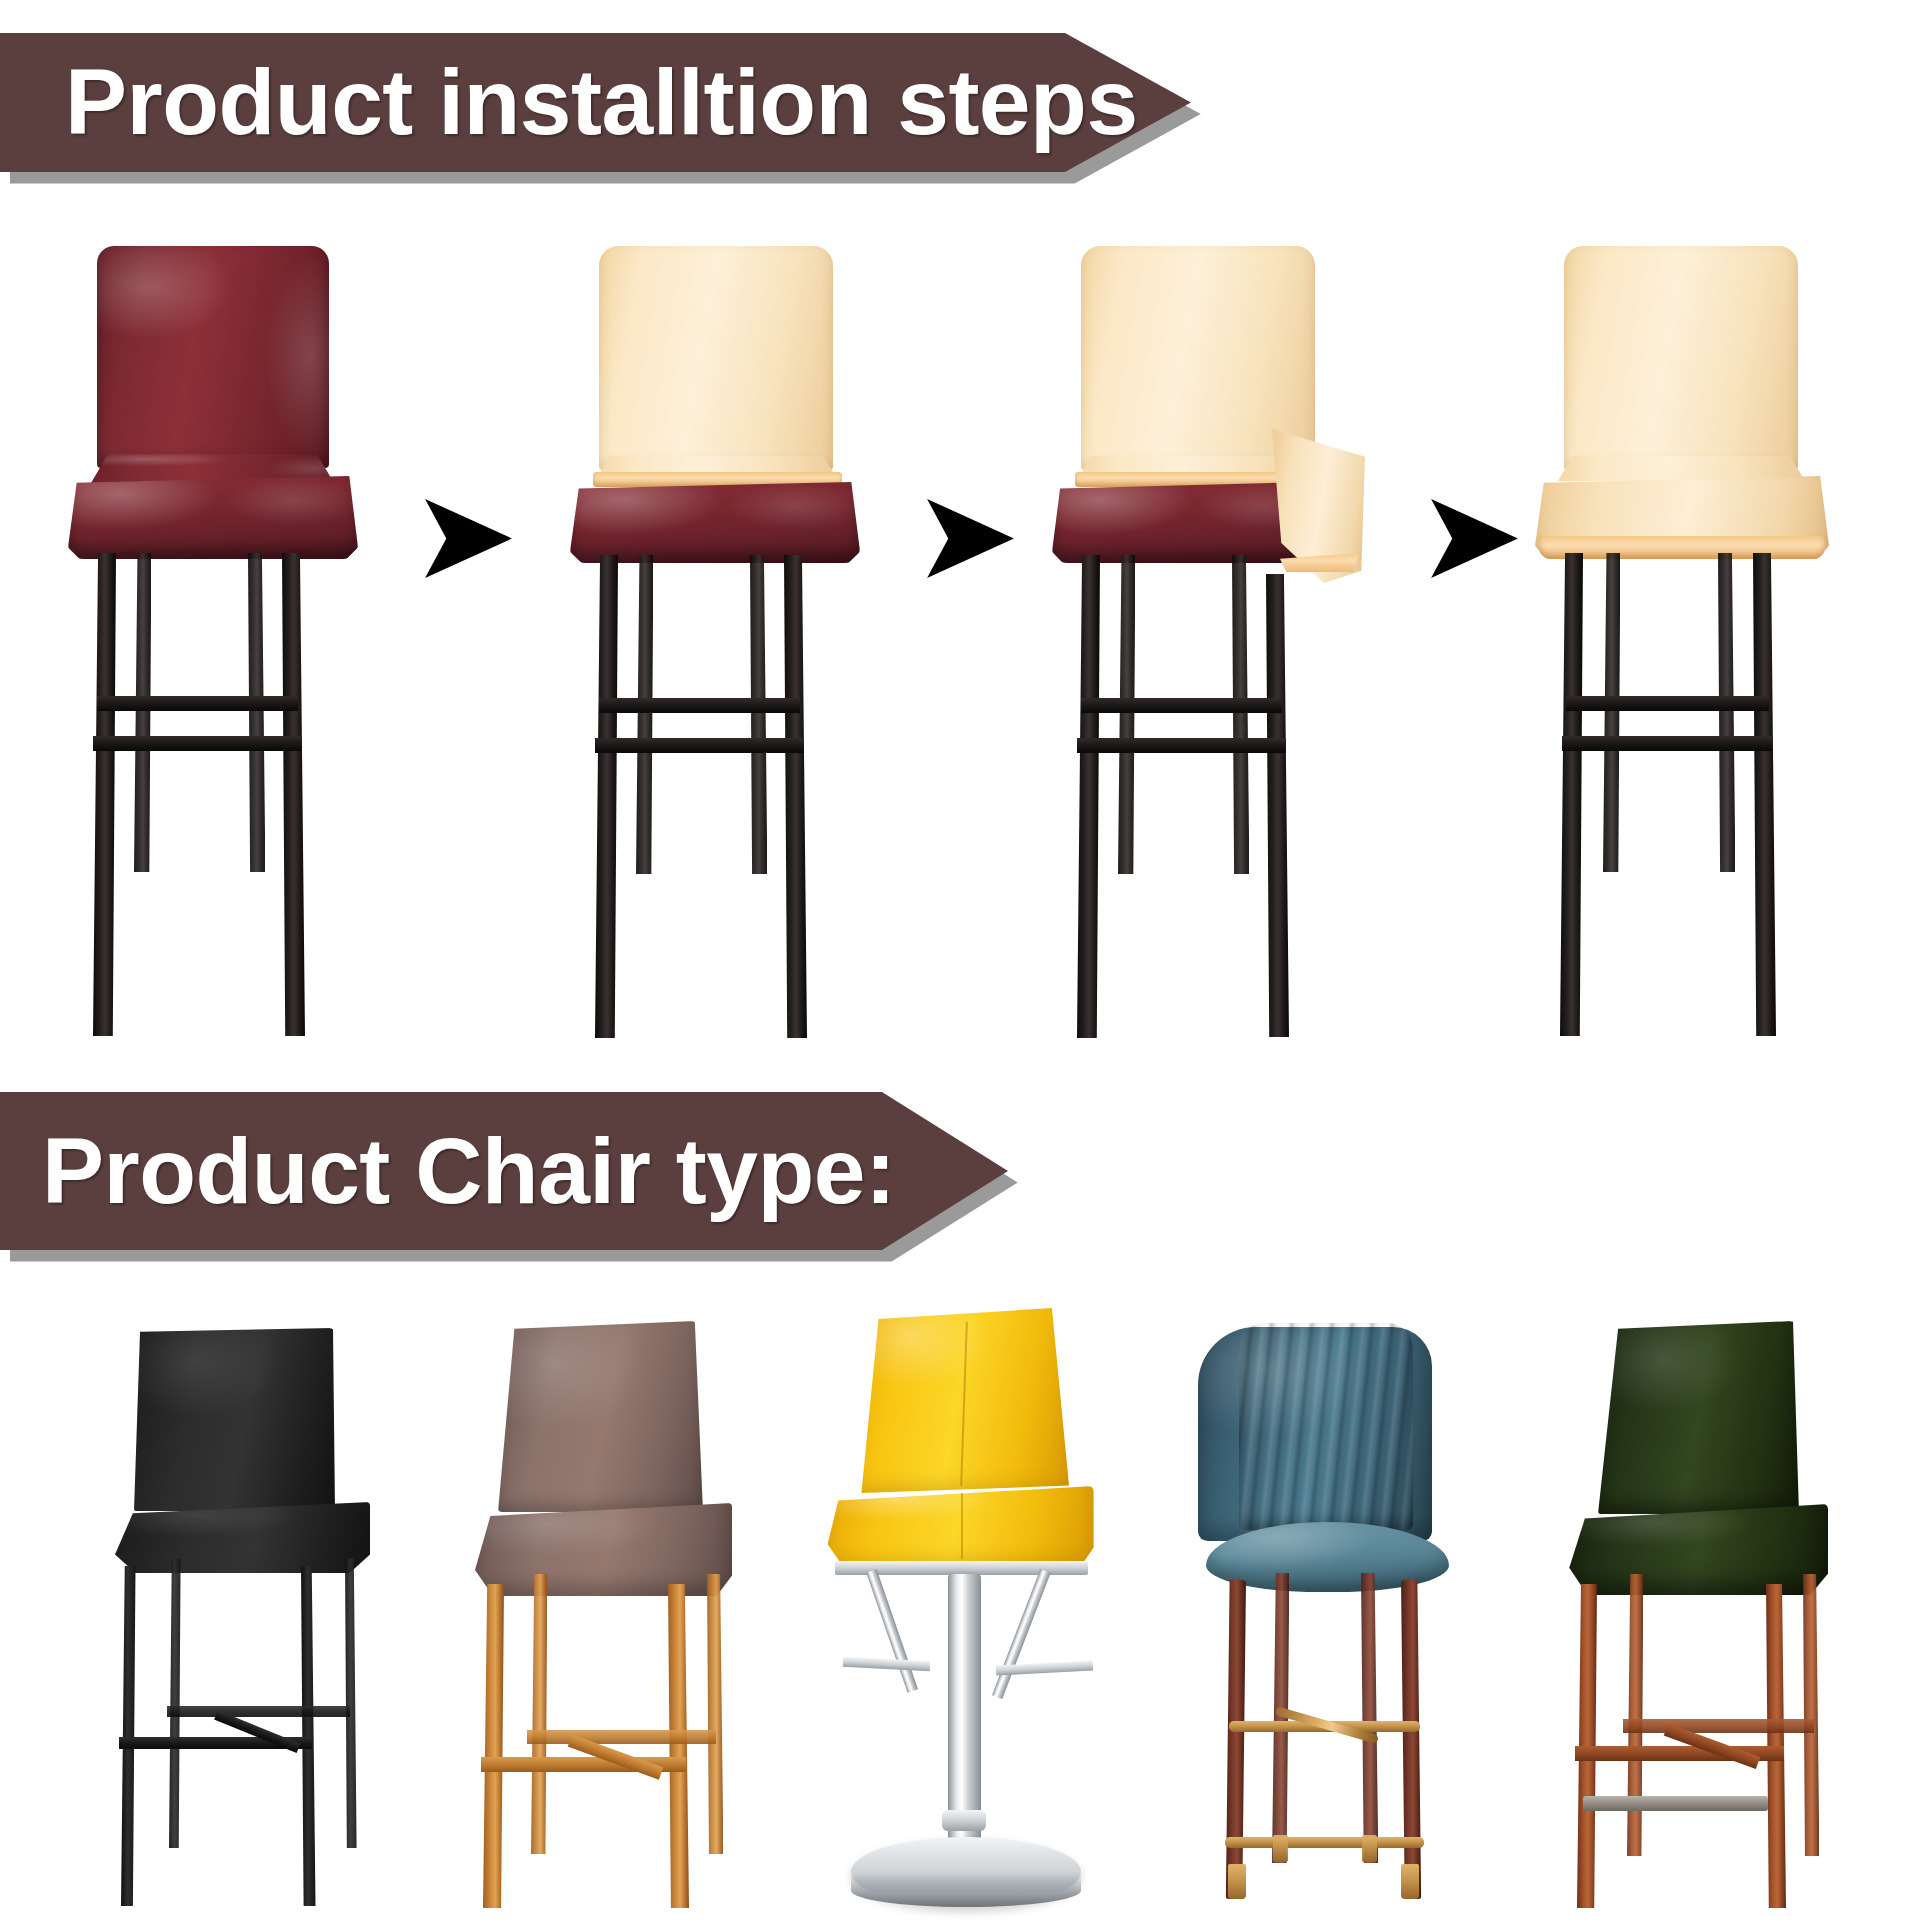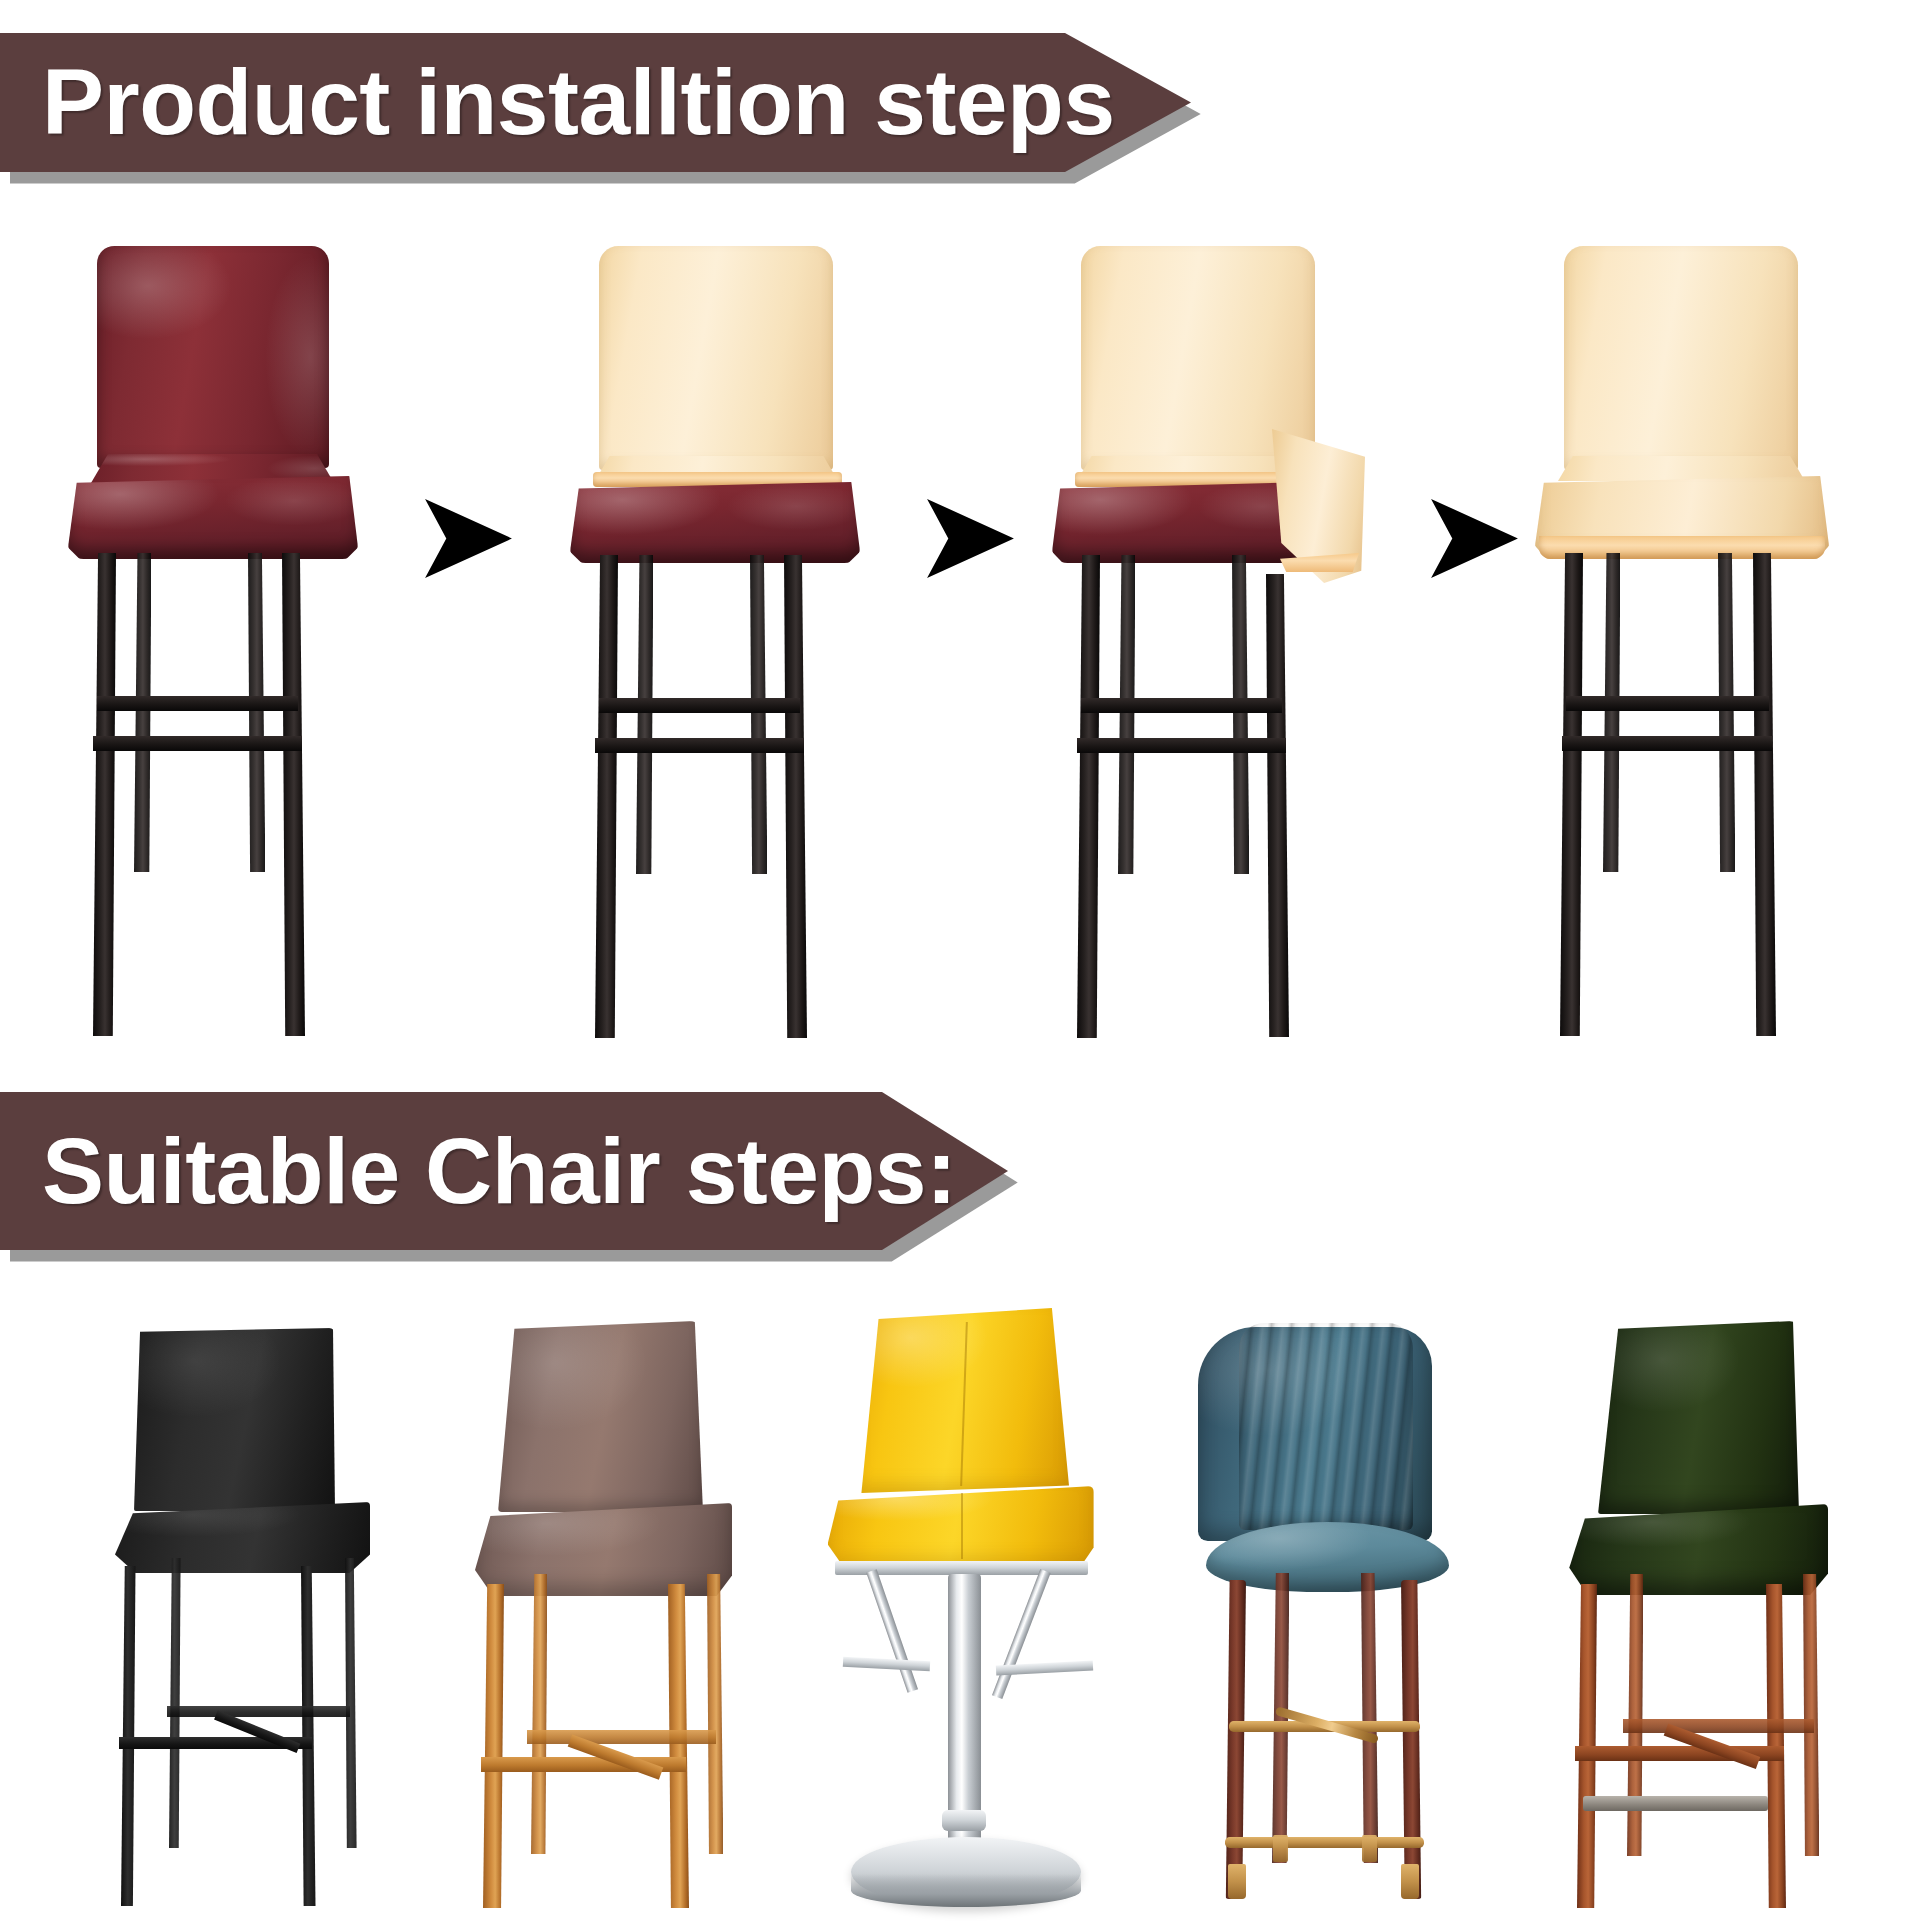--- a/index.html
+++ b/index.html
@@ -36,21 +36,21 @@
     color: #ffffff;
     font-weight: bold;
     font-stretch: condensed;
     letter-spacing: -0.5px;
     padding-left: 42px;
     white-space: nowrap;
     text-shadow: 1.9px 1.9px 1.9px rgba(0,0,0,0.30);
   }
 
   #banner-install { left: 0px; top: 33px; width: 1191px; height: 139px; }
-  #banner-install .banner-text { font-size: 93px; }
+  #banner-install .banner-text { font-size: 93px; margin-left: 23px; }
   #banner-suitable { left: 0px; top: 1092px; width: 1008px; height: 158px; }
   #banner-suitable .banner-text { font-size: 93px; }
 
   
   .step-arrow {
     position: absolute;
     width: 0; height: 0;
     filter: none;
   }
   .step-arrow svg { display: block; }
@@ -293,21 +293,21 @@
               clip-path: polygon(20% 0, 100% 0, 88% 100%, 0 100%);"></div>
   <div class="part leg-black-wood" style="left:183px; top:307px; width:17.4px; height:319px; opacity:.93;
               clip-path: polygon(0 0, 80% 0, 100% 100%, 12% 100%);"></div>
   <div class="part rail-black-wood" style="left:31px; top:450px; width:203px; height:14.5px;"></div>
   <div class="part rail-black-wood" style="left:27px; top:490px; width:210px; height:14.5px;"></div>
 </div>
 
 <div class="banner-wrap" id="banner-suitable">
   <div class="banner-shadow"></div>
   <div class="banner-body">
-    <span class="banner-text">Suitable Chair steps:</span>
+    <span class="banner-text">Product Chair type:</span>
   </div>
 </div>
 
 <div class="chair" id="sc1" style="left:92px; top:1328px; width:290px; height:579px;">
   <div class="part blk-uph" style="left:42px; top:0px; width:201px; height:183px;
               clip-path: polygon(3% 2%, 99% 0, 100% 100%, 0 100%);
               border-radius:5.8px 5.8px 1.9px 1.9px;"></div>
   <div class="part blk-uph" style="left:23px; top:174px; width:255px; height:71px;
               clip-path: polygon(7% 16%, 100% 0, 100% 74%, 92% 100%, 8% 100%, 0 74%);
               border-radius:3.9px;"></div>

